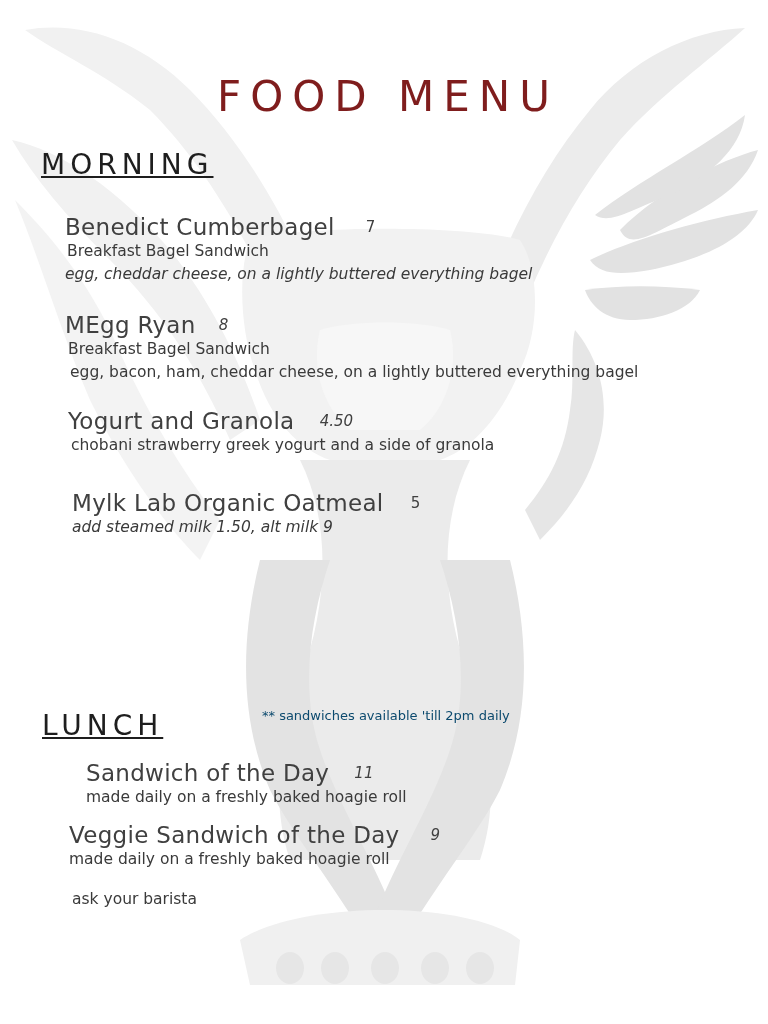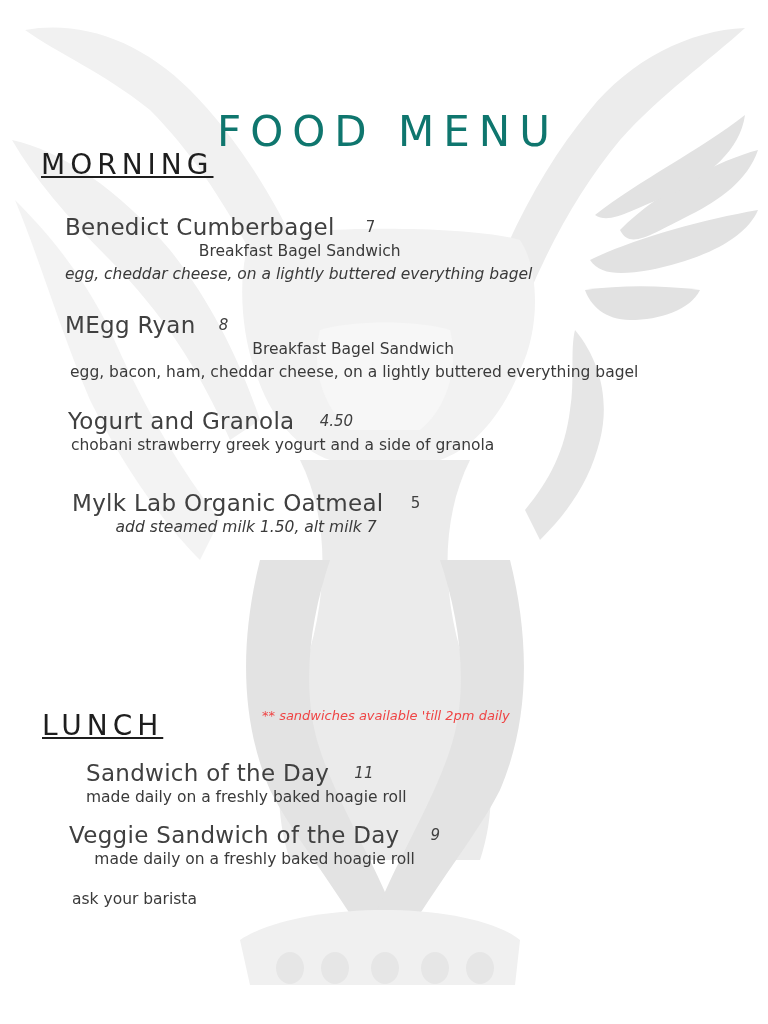--- a/index.html
+++ b/index.html
@@ -5,45 +5,44 @@
     html, body { margin: 0; padding: 0; }
     body {
       width: 768px; height: 1024px; background: #ffffff; position: relative; overflow: hidden;
       font-family: "DejaVu Sans", sans-serif; color: #3f3f3f;
     }
     .watermark { position: absolute; left: 0; top: 0; width: 768px; height: 1024px; z-index: 0; }
     .content { position: absolute; left: 0; top: 0; width: 768px; height: 1024px; z-index: 1; }
 
     .title {
       position: absolute; left: 0; width: 768px; top: 72px; text-align: center;
-      font-size: 42px; letter-spacing: 9px; color: #0f766e; font-weight: normal;
-      font-family: "DejaVu Sans", sans-serif; padding-left: 8px; box-sizing: border-box; margin-top: 35px;
+      font-size: 42px; letter-spacing: 9px; color: #7f1d1d; font-weight: normal;
+      font-family: "DejaVu Sans", sans-serif; padding-left: 8px; box-sizing: border-box;
     }
     .section-head {
       position: absolute; font-size: 28px; letter-spacing: 5px; color: #1e1e1e;
       font-family: "DejaVu Sans", sans-serif;
       text-decoration: underline;
     }
     .note {
-      position: absolute; font-size: 13px; font-style: italic; color: #ef4444;
+      position: absolute; font-size: 13px; color: #0c4a6e;
       font-family: "DejaVu Sans", sans-serif;
     }
     .item { position: absolute; }
     .item-name {
       font-size: 23px; color: #404040; display: inline-block;
       font-family: "DejaVu Sans", sans-serif; font-weight: normal; letter-spacing: 0.3px;
     }
     .item-price {
       font-size: 15px; color: #404040; display: inline-block; vertical-align: top;
       margin-top: 4px; font-family: "DejaVu Sans", sans-serif;
     }
     .item-line {
       font-size: 15.5px; color: #3a3a3a; line-height: 23px; white-space: nowrap;
       font-family: "DejaVu Sans", sans-serif;
-      text-align: center;
     }
     .italic { font-style: italic; }
   </style>
 </head>
 <body>
 
 <svg class="watermark" viewBox="0 0 768 1024" xmlns="http://www.w3.org/2000/svg">
 
   <path d="M25 30 C 80 20, 140 40, 190 90 C 250 150, 300 240, 330 330 L 300 360 C 260 260, 210 170, 150 110 C 100 70, 60 55, 25 30 Z" fill="#f1f1f1"></path>
   <path d="M12 140 C 60 150, 120 190, 170 250 C 210 300, 240 360, 260 420 L 230 440 C 200 370, 160 310, 110 260 C 70 220, 35 180, 12 140 Z" fill="#f1f1f1"></path>
@@ -93,21 +92,21 @@
 
   <div class="item" style="left:68px; top:408px;">
     <span class="item-name">Yogurt and Granola</span>
     <span class="item-price" style="margin-left:20px; font-style:italic;">4.50</span>
     <div class="item-line" style="margin-left:3px;">chobani strawberry greek yogurt and a side of granola</div>
   </div>
 
   <div class="item" style="left:72px; top:490px;">
     <span class="item-name">Mylk Lab Organic Oatmeal</span>
     <span class="item-price" style="margin-left:22px;">5</span>
-    <div class="item-line italic">add steamed milk 1.50, alt milk 7</div>
+    <div class="item-line italic">add steamed milk 1.50, alt milk 9</div>
   </div>
 
 
   <div class="section-head" style="left:42px; top:699px;margin-top:10px;">LUNCH</div>
   <div class="note" style="left:262px; top:708px;">** sandwiches available 'till 2pm daily</div>
 
   <div class="item" style="left:69px; top:760px;margin-left:17px;">
     <span class="item-name">Sandwich of the Day</span>
     <span class="item-price" style="margin-left:20px; font-style:italic;">11</span>
     <div class="item-line">made daily on a freshly baked hoagie roll</div>

